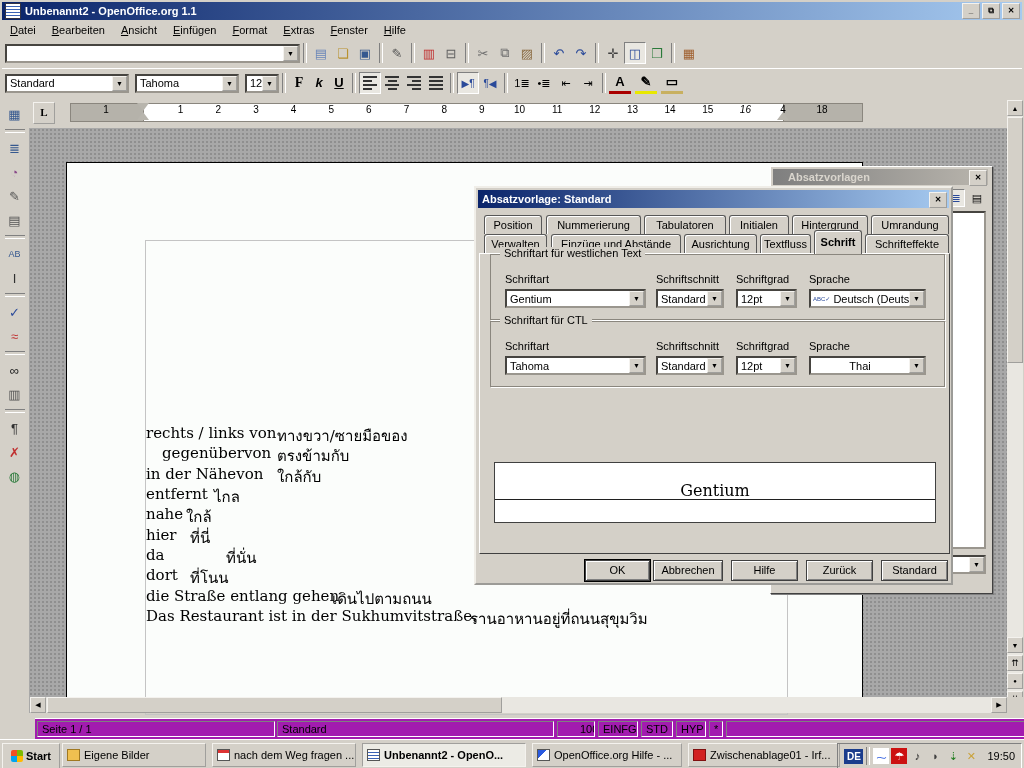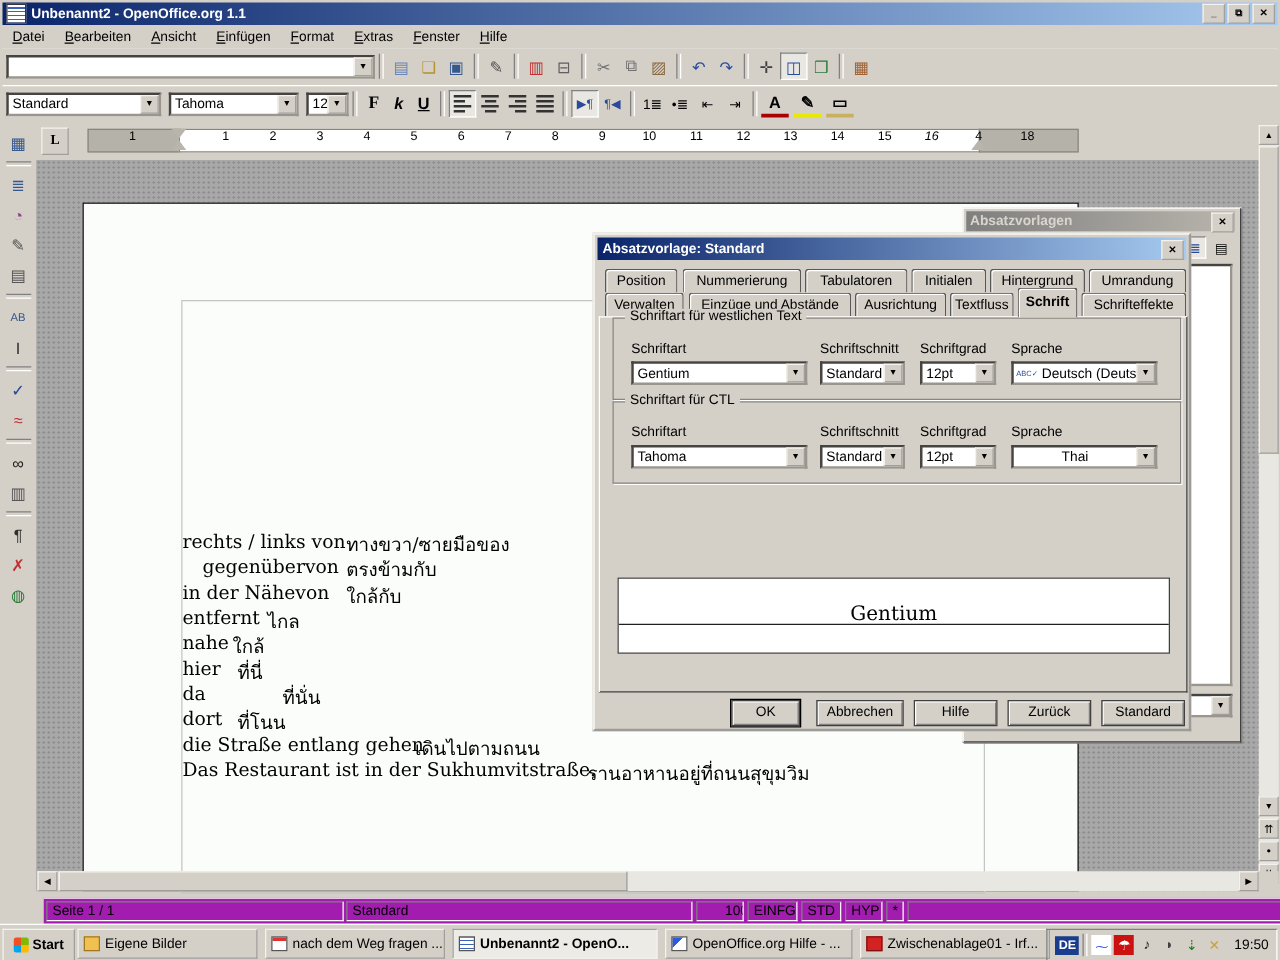--- a/index.html
+++ b/index.html
@@ -50,21 +50,21 @@
   .docarea{position:absolute;left:29px;top:128px;width:978px;height:585px;background:#a8a8a8;
     background-image:radial-gradient(#8f8f8f 1px,transparent 1px);background-size:4px 4px;overflow:hidden;}
   .page{position:absolute;left:66px;top:162px;width:797px;height:551px;background:#fbfdfb;border:1px solid #000;box-sizing:border-box;}
   .tbound{position:absolute;left:145px;top:240px;width:641px;height:473px;border:1px solid #c4c4c4;}
   .dline{position:absolute;font-family:"DejaVu Serif","Liberation Serif",serif;font-size:15px;white-space:pre;}
   
   .stylist{position:absolute;left:770px;top:166px;width:221px;height:426px;background:#d4d0c8;
     border:1px solid;border-color:#fff #404040 #404040 #fff;box-shadow:1px 1px 0 #808080;}
   .stitle{position:absolute;left:2px;top:2px;width:215px;height:16px;
     background:linear-gradient(90deg,#7f7f7f,#b9b5ad);color:#d9d5cd;font-weight:bold;
-    display:flex;align-items:center;padding-left:3px;box-sizing:border-box;}
+    display:flex;align-items:center;padding-left:15px;box-sizing:border-box;}
   .sx{position:absolute;right:1px;top:1px;}
   .slist{position:absolute;left:4px;top:44px;width:211px;height:338px;background:#fff;border:2px inset #9a968e;box-sizing:border-box;}
   .scombo{position:absolute;left:4px;top:388px;width:211px;}
   
   .dialog{position:absolute;left:474px;top:186px;width:479px;height:399px;background:#d4d0c8;
     border:2px outset #f0eee8;box-sizing:border-box;z-index:10;}
   .dtitle{position:absolute;left:2px;top:2px;width:471px;height:18px;
     background:linear-gradient(90deg,#0a246a,#a6caf0);color:#fff;font-weight:bold;
     display:flex;align-items:center;padding-left:4px;box-sizing:border-box;}
   .tab{position:absolute;height:19px;background:#d4d0c8;border:1px solid #585858;border-bottom:none;
@@ -404,21 +404,21 @@
     <div class="combo abs" style="left:333px;top:168px;width:117px;z-index:6;">
       <span class="val" style="text-align:center;">Thai</span>
       <span class="cbtn">▼</span>
     </div>
 
     <div class="preview">
       <div class="pline"></div>
       <span class="ptext">Gentium</span>
     </div>
 
-    <span class="btn default" style="left:109px;top:372px;width:55px;">OK</span>
+    <span class="btn default" style="left:109px;top:372px;width:65px;">OK</span>
     <span class="btn" style="left:177px;top:372px;width:70px;">Abbrechen</span>
     <span class="btn" style="left:255px;top:372px;width:67px;">Hilfe</span>
     <span class="btn" style="left:330px;top:372px;width:67px;">Zurück</span>
     <span class="btn" style="left:405px;top:372px;width:67px;">Standard</span>
   </div>
 
   <div class="track" style="left:1007px;top:100px;width:16px;height:608px;z-index:7;">
     <span class="sbtn" style="left:0;top:0;width:16px;height:16px;">▲</span>
     <span class="thumb" style="left:0;top:17px;width:16px;height:246px;"></span>
     <span class="sbtn" style="left:0;top:537px;width:16px;height:16px;">▼</span>

